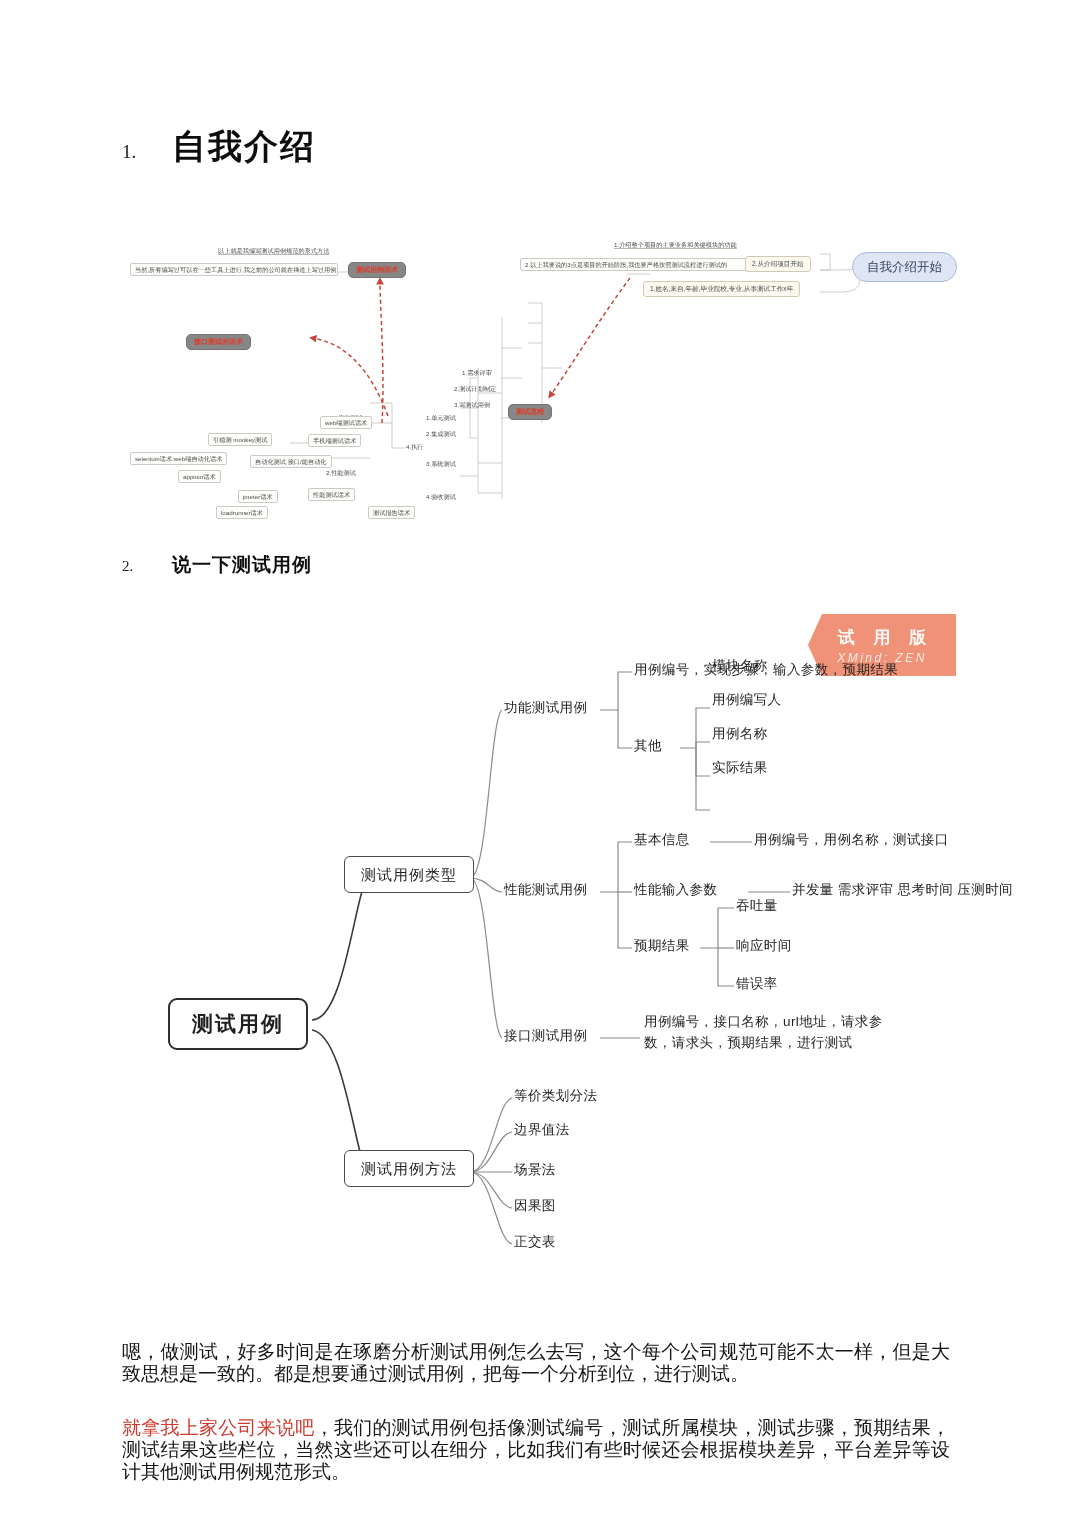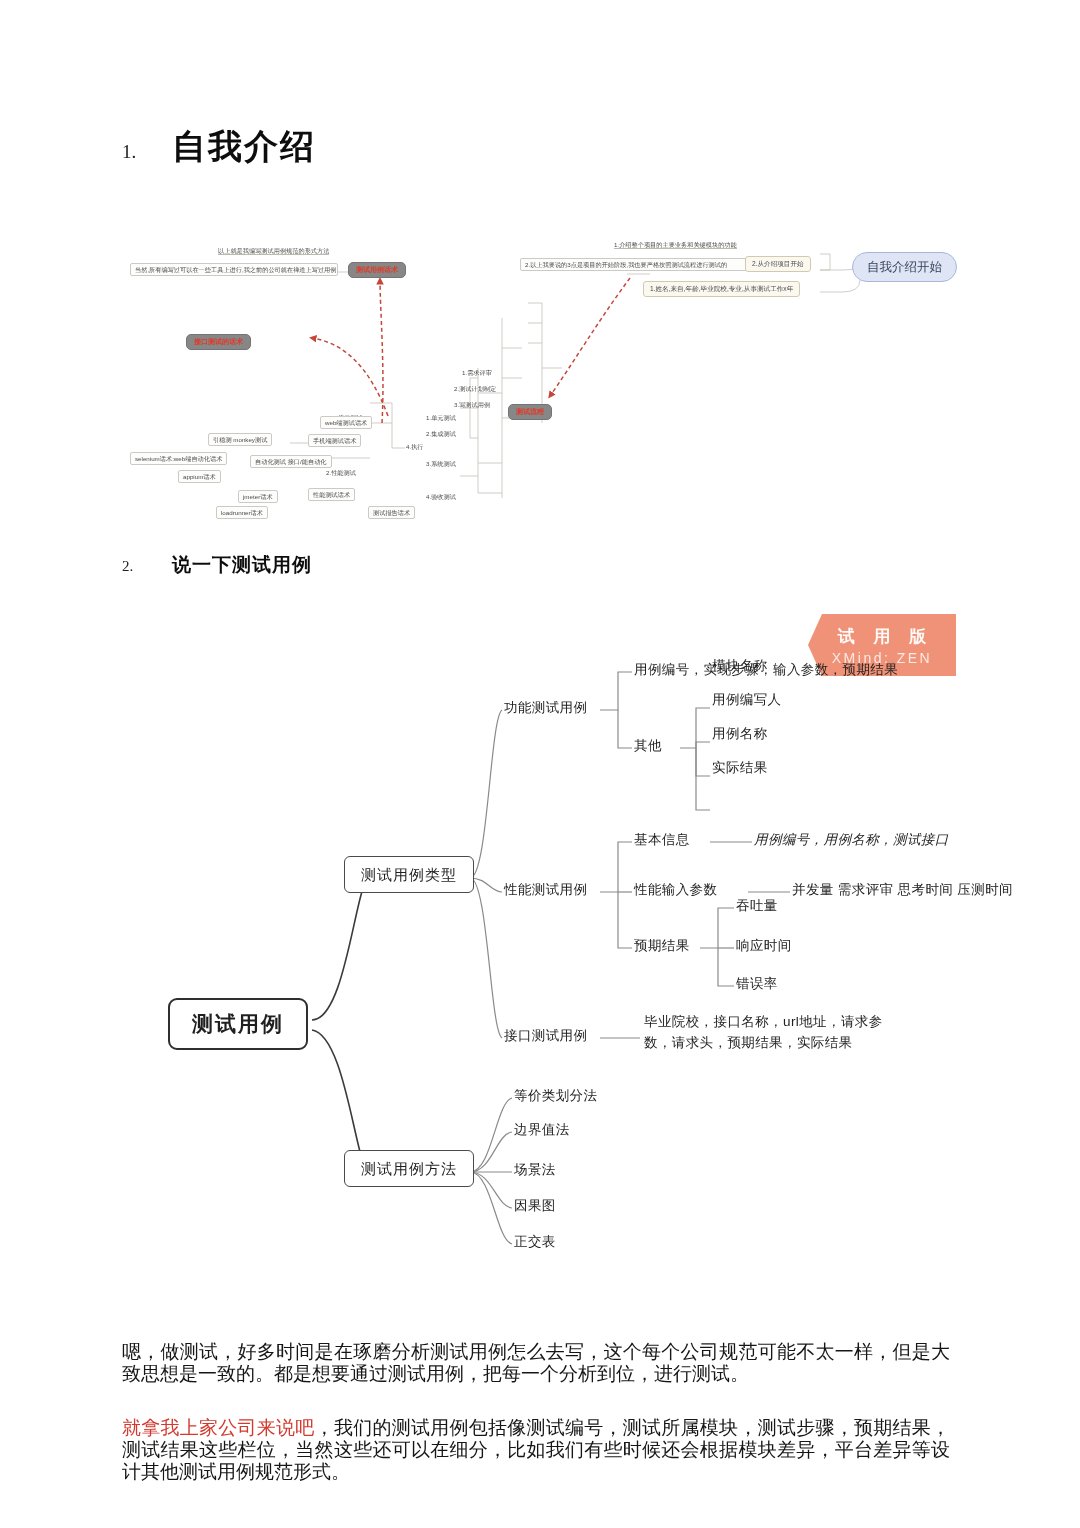--- a/index.html
+++ b/index.html
@@ -56,22 +56,22 @@
   .m2-wrap{white-space:normal !important;width:262px;line-height:1.55;}
 
   
   #watermark{position:absolute;left:808px;top:614px;width:148px;height:62px;
     background:#f09277;
     clip-path:polygon(0 50%,14px 0,100% 0,100% 100%,14px 100%);
     display:flex;flex-direction:column;align-items:center;justify-content:center;
     color:#fff;}
   #watermark .wm-main{font-family:"Liberation Sans",sans-serif;font-size:17px;
     letter-spacing:7px;font-weight:bold;text-indent:7px;opacity:.95;}
-  #watermark .wm-sub{font-family:"Liberation Sans",sans-serif;font-size:14px;
-    letter-spacing:2.5px;margin-top:2px;opacity:.8;}
+  #watermark .wm-sub{font-family:"Liberation Sans",sans-serif;font-size:12px;
+    letter-spacing:2.5px;margin-top:2px;opacity:.8;font-style:italic;}
 
   
   .para{position:absolute;left:122px;width:828px;
     font-family:"Liberation Serif","DejaVu Serif",serif;
     font-size:19px;line-height:22px;color:#161616;text-align:justify;}
   #para-1{top:1322px;}
   #para-2{top:1398px;}
   .hl-red{color:#d23a2e;}
 </style>
 </head>
@@ -234,30 +234,30 @@
     <div class="node m2-leaf" style="left:364px;top:100px;">功能测试用例</div>
     <div class="node m2-leaf" style="left:494px;top:62px;">用例编号，实现步骤，输入参数，预期结果</div>
     <div class="node m2-leaf" style="left:494px;top:138px;">其他</div>
     <div class="node m2-leaf" style="left:572px;top:58px;">模块名称</div>
     <div class="node m2-leaf" style="left:572px;top:92px;">用例编写人</div>
     <div class="node m2-leaf" style="left:572px;top:126px;">用例名称</div>
     <div class="node m2-leaf" style="left:572px;top:160px;">实际结果</div>
 
     <div class="node m2-leaf" style="left:364px;top:282px;">性能测试用例</div>
     <div class="node m2-leaf" style="left:494px;top:232px;">基本信息</div>
-    <div class="node m2-leaf" style="left:614px;top:232px;font-style:italic;">用例编号，用例名称，测试接口</div>
+    <div class="node m2-leaf" style="left:614px;top:232px;">用例编号，用例名称，测试接口</div>
     <div class="node m2-leaf" style="left:494px;top:282px;">性能输入参数</div>
     <div class="node m2-leaf" style="left:652px;top:282px;">并发量 需求评审 思考时间 压测时间</div>
     <div class="node m2-leaf" style="left:494px;top:338px;">预期结果</div>
     <div class="node m2-leaf" style="left:596px;top:298px;">吞吐量</div>
     <div class="node m2-leaf" style="left:596px;top:338px;">响应时间</div>
     <div class="node m2-leaf" style="left:596px;top:376px;">错误率</div>
 
     <div class="node m2-leaf" style="left:364px;top:428px;">接口测试用例</div>
-    <div class="node m2-leaf m2-wrap" style="left:504px;top:412px;">毕业院校，接口名称，url地址，请求参数，请求头，预期结果，实际结果</div>
+    <div class="node m2-leaf m2-wrap" style="left:504px;top:412px;">用例编号，接口名称，url地址，请求参数，请求头，预期结果，进行测试</div>
 
     <div class="node m2-leaf" style="left:374px;top:488px;">等价类划分法</div>
     <div class="node m2-leaf" style="left:374px;top:522px;">边界值法</div>
     <div class="node m2-leaf" style="left:374px;top:562px;">场景法</div>
     <div class="node m2-leaf" style="left:374px;top:598px;">因果图</div>
     <div class="node m2-leaf" style="left:374px;top:634px;">正交表</div>
   </div>
 
   <p class="para" id="para-1">嗯，做测试，好多时间是在琢磨分析测试用例怎么去写，这个每个公司规范可能不太一样，但是大致思想是一致的。都是想要通过测试用例，把每一个分析到位，进行测试。</p>
   <p class="para" id="para-2"><span class="hl-red">就拿我上家公司来说吧</span><span>，我们的测试用例包括像测试编号，测试所属模块，测试步骤，预期结果，测试结果这些栏位，当然这些还可以在细分，比如我们有些时候还会根据模块差异，平台差异等设计其他测试用例规范形式。</span></p>

